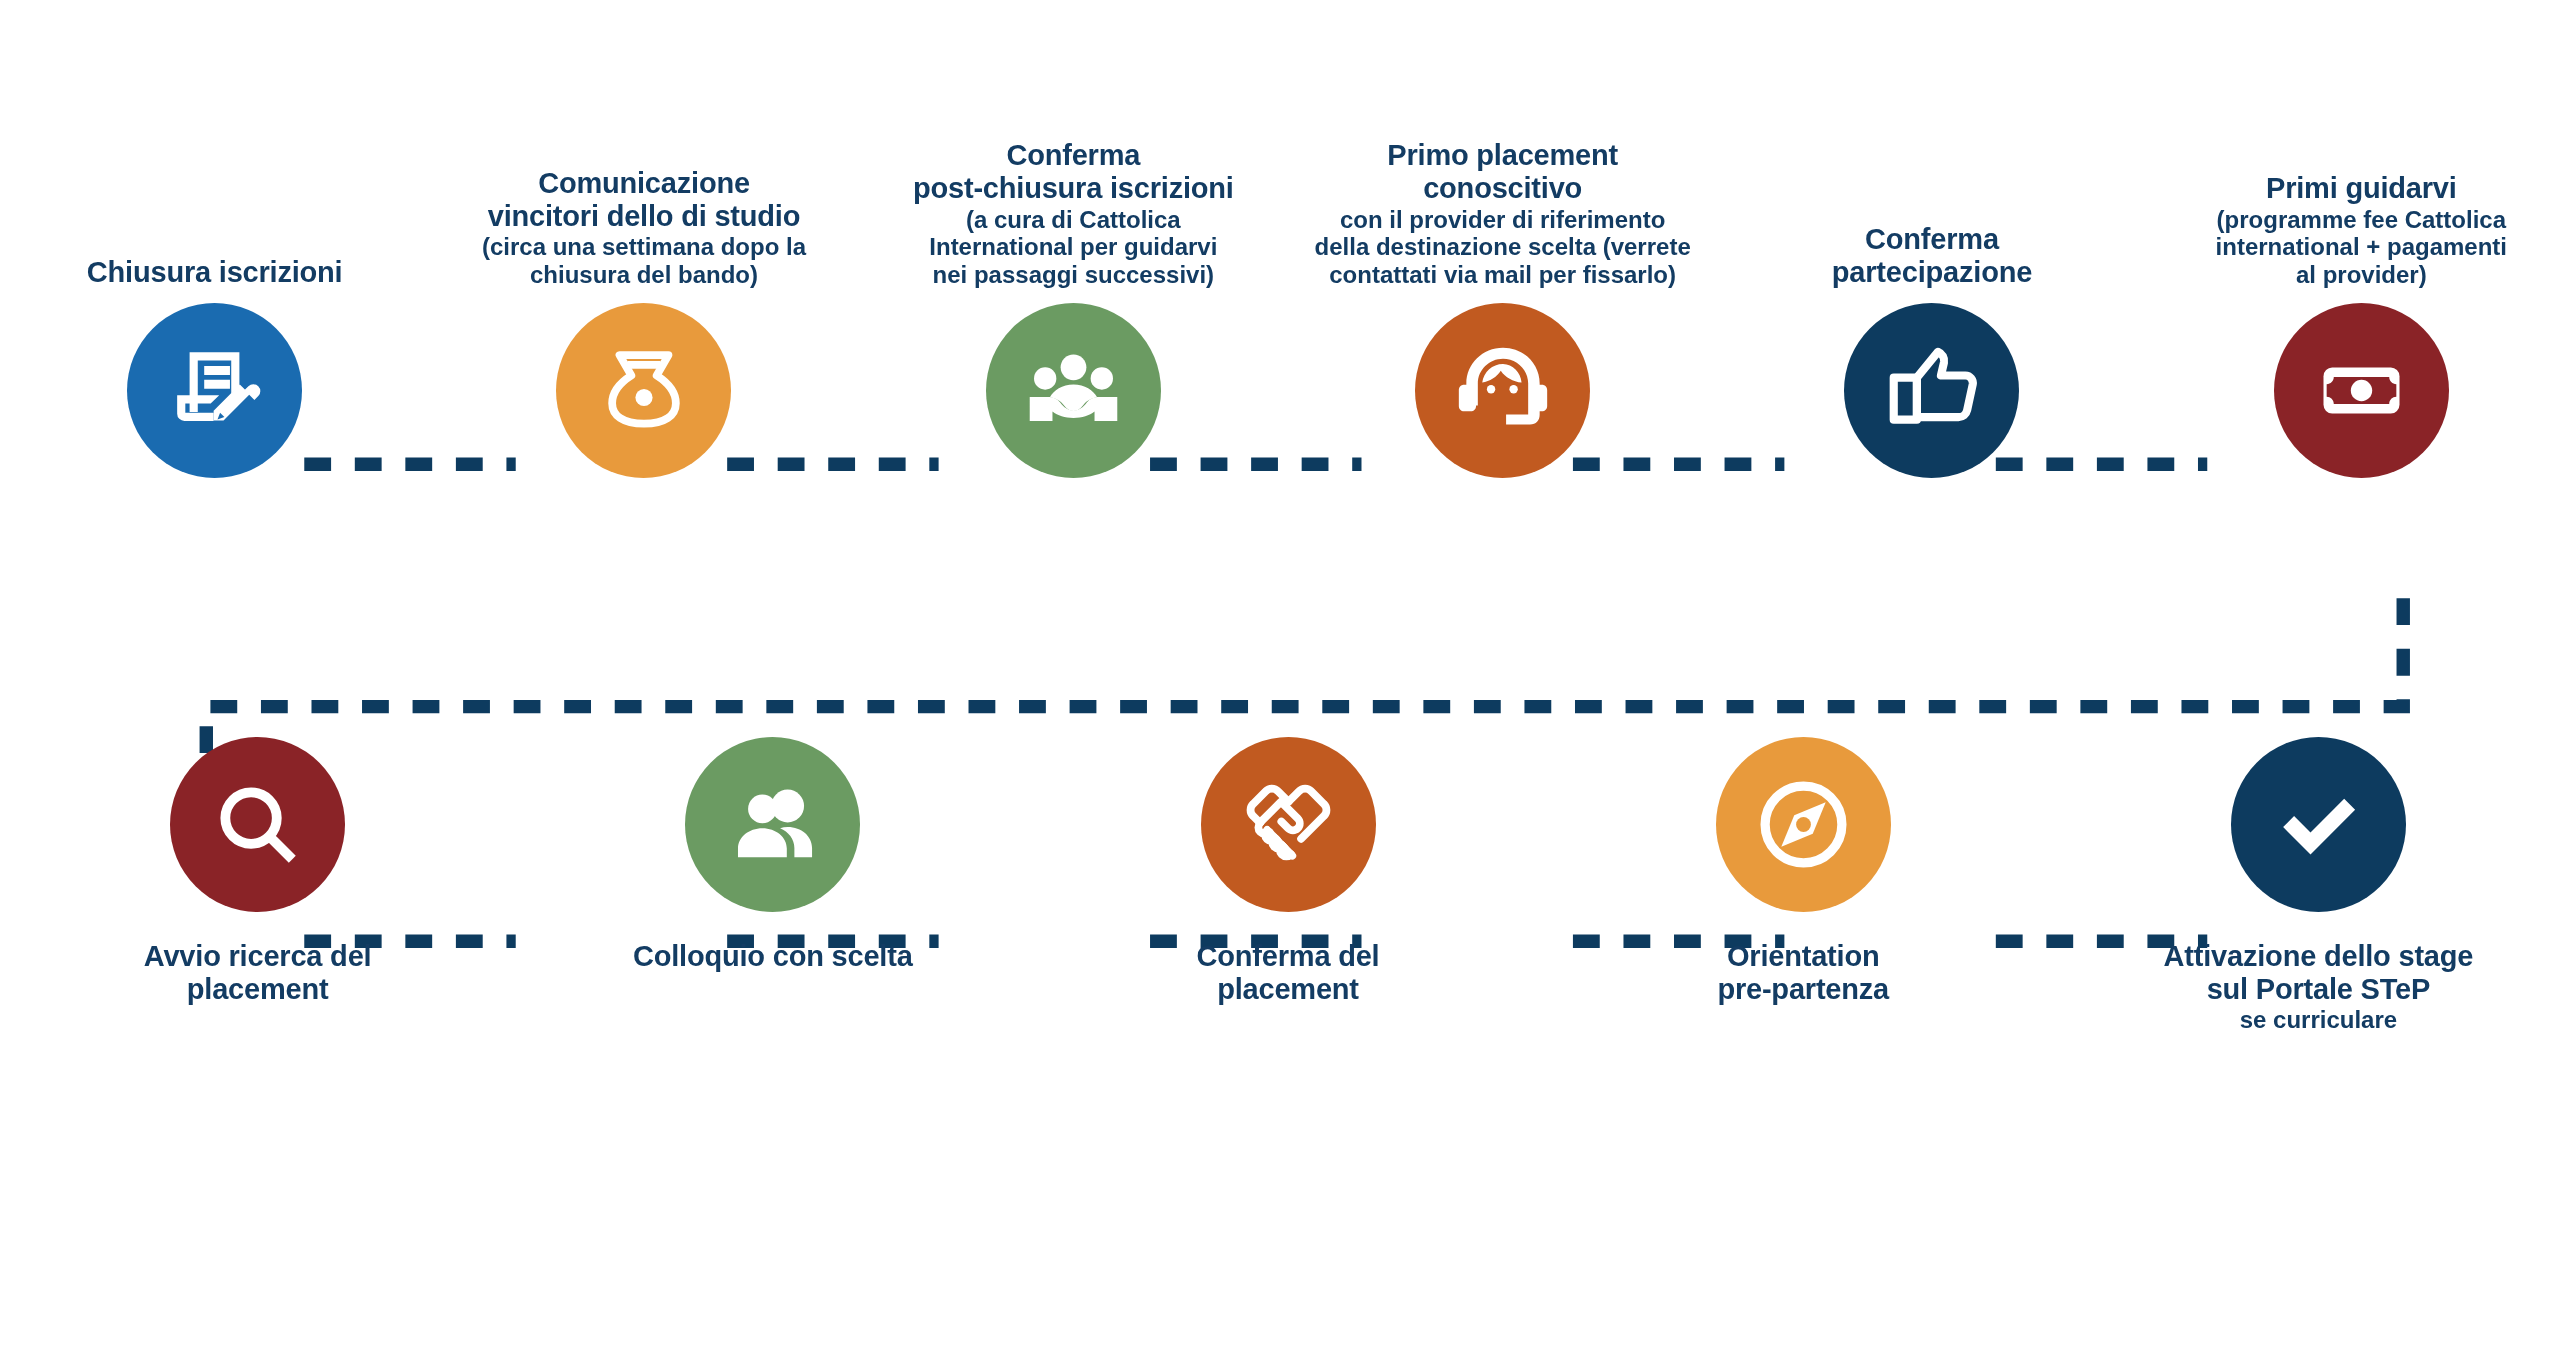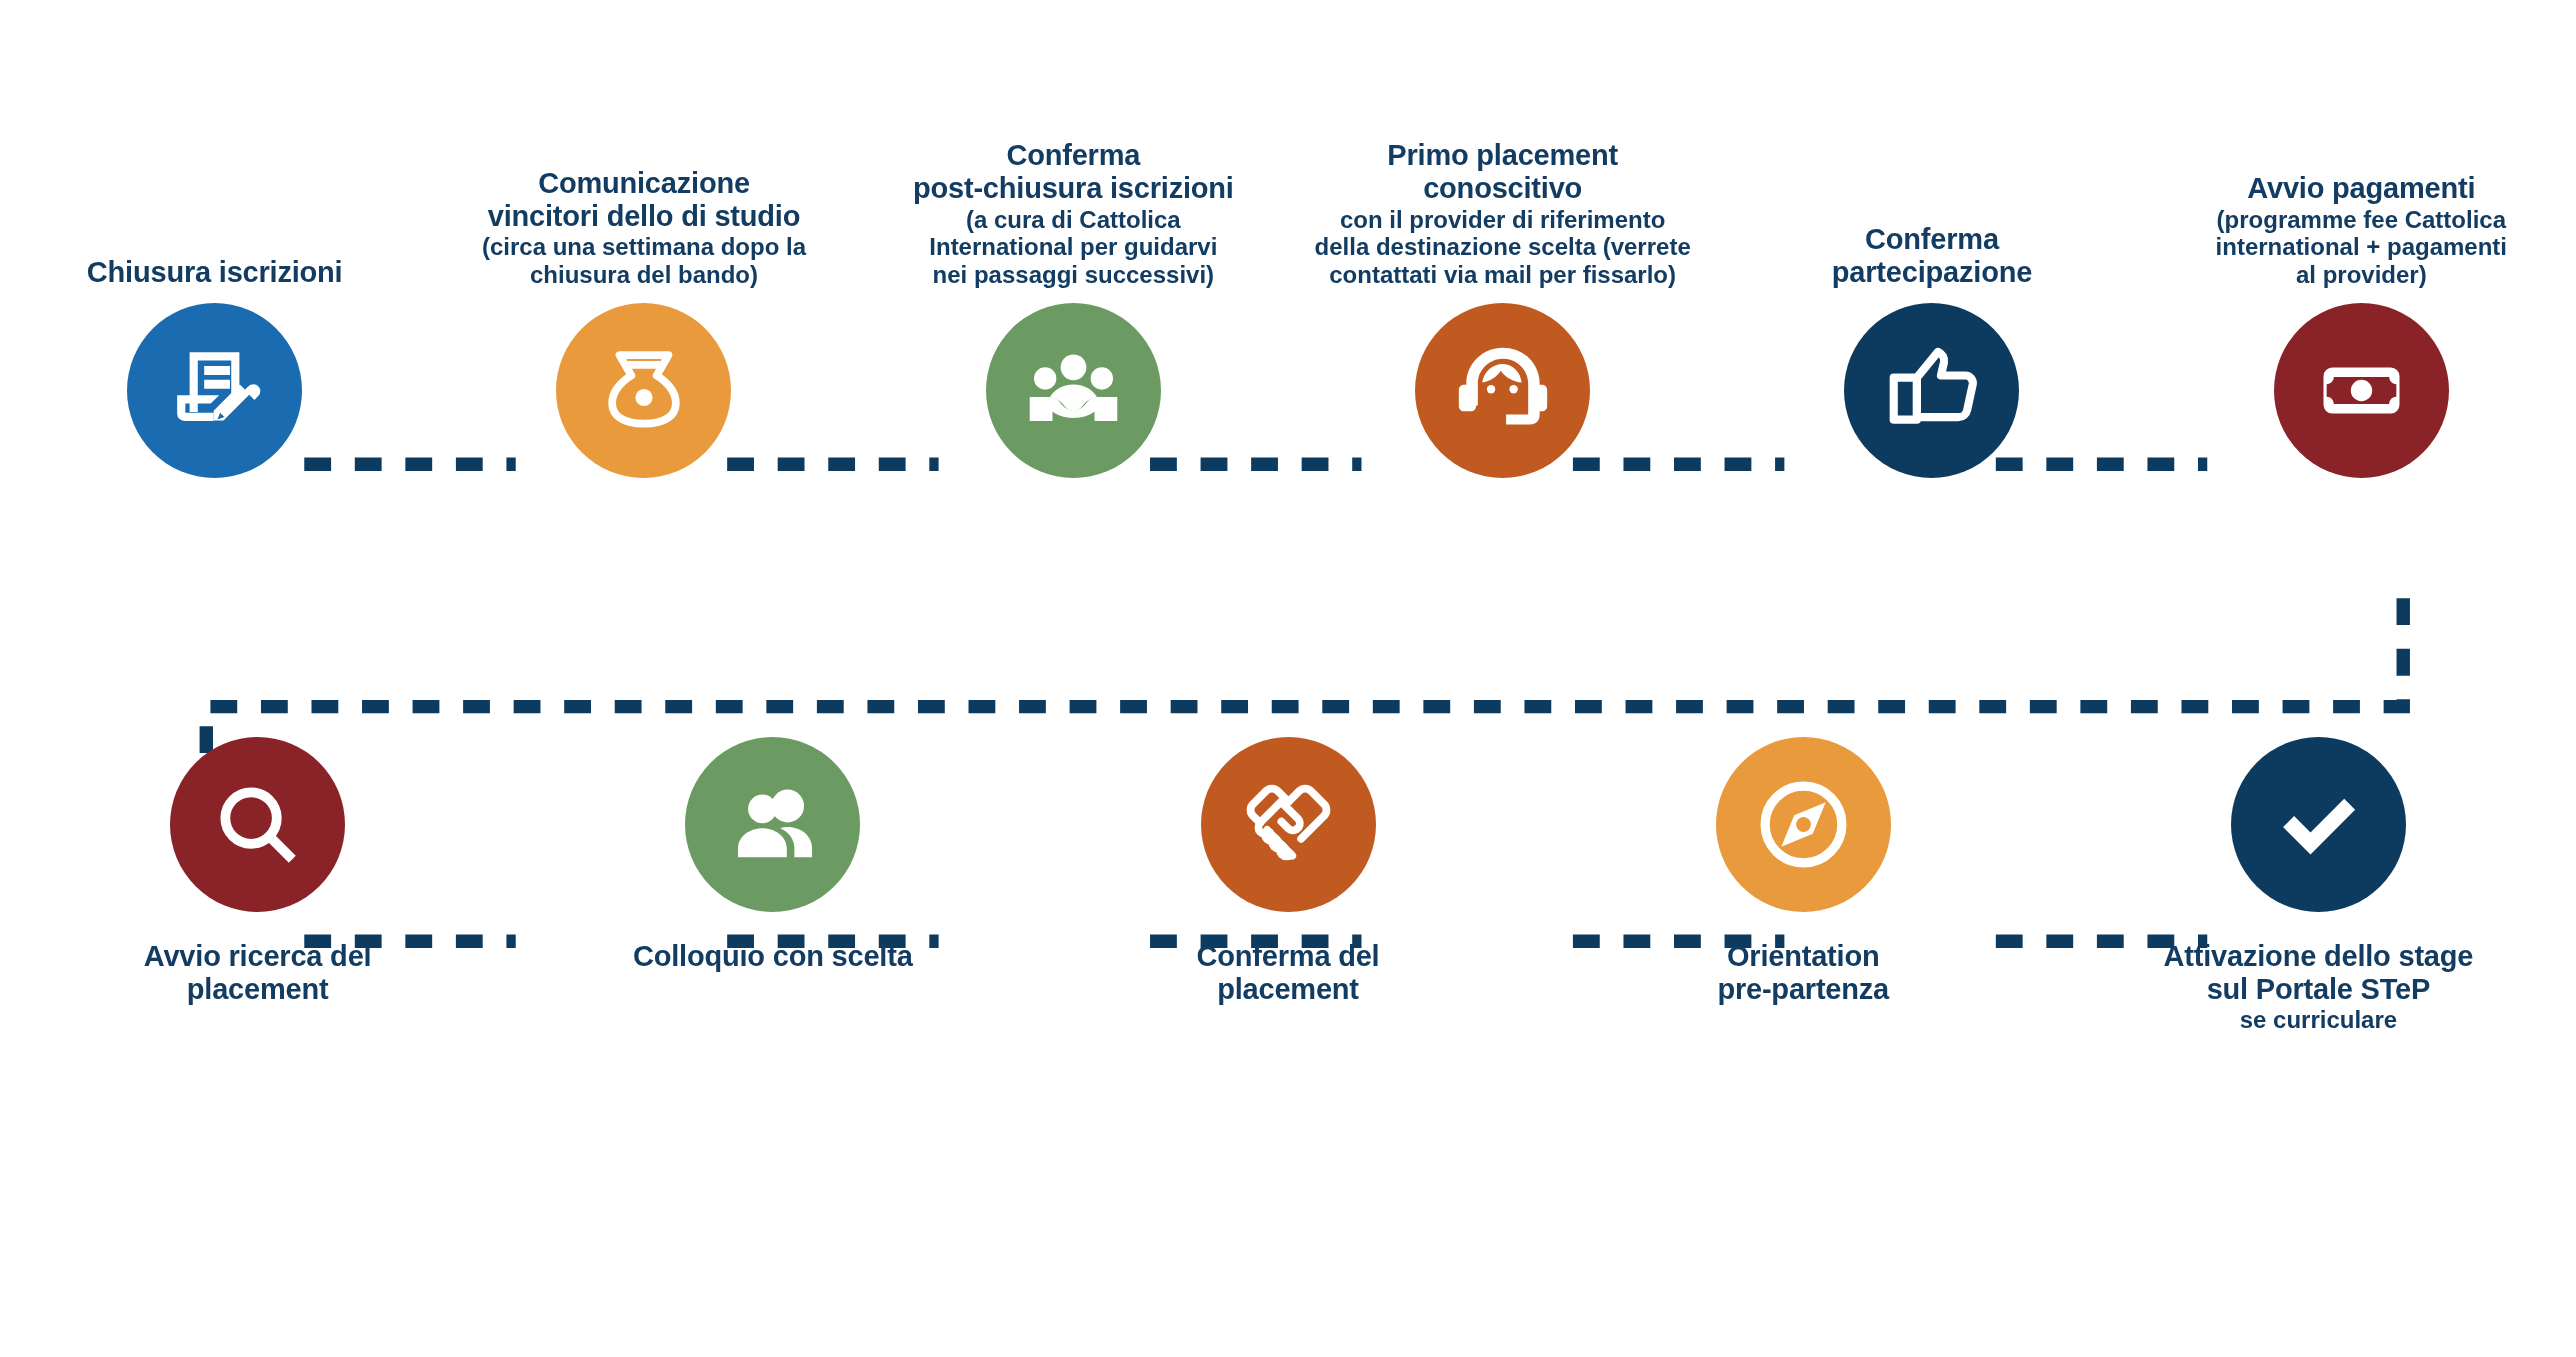--- a/index.html
+++ b/index.html
@@ -201,21 +201,21 @@
             <path d="M3.2 9.0h5.4v9.8H3.2z"></path>
             <path d="M8.6 9.0l4.9-6.0c1.0 0.4 1.6 1.4 1.4 2.5l-0.7 3.0h5.7c1.1 0 1.9 1.0 1.7 2.1l-1.3 6.0c-0.2 0.9-1.0 1.6-2.0 1.6H8.6z"></path>
           </g>
         </svg>
       </div>
     </div>
 
     <div class="cell">
       <div class="label-wrap">
         <div class="label-block">
-          <span class="label-main">Avvio pagamenti</span>
+          <span class="label-main">Primi guidarvi</span>
           <span class="label-sub">(programme fee Cattolica
 international + pagamenti
 al provider)</span>
         </div>
       </div>
       <div class="circle" style="background:#8A2327">
         <svg width="95" height="95" viewBox="0 0 24 24">
           <rect x="2.4" y="6.2" width="19.2" height="11.6" rx="2.2" fill="#fff"></rect>
           <path d="M5.0 8.6h14.0c0 1.0 0.8 1.8 1.8 1.8v3.2c-1.0 0-1.8 0.8-1.8 1.8H5.0c0-1.0-0.8-1.8-1.8-1.8v-3.2c1.0 0 1.8-0.8 1.8-1.8z" fill="#8A2327"></path>
           <circle cx="12" cy="12" r="2.7" fill="#fff"></circle>

